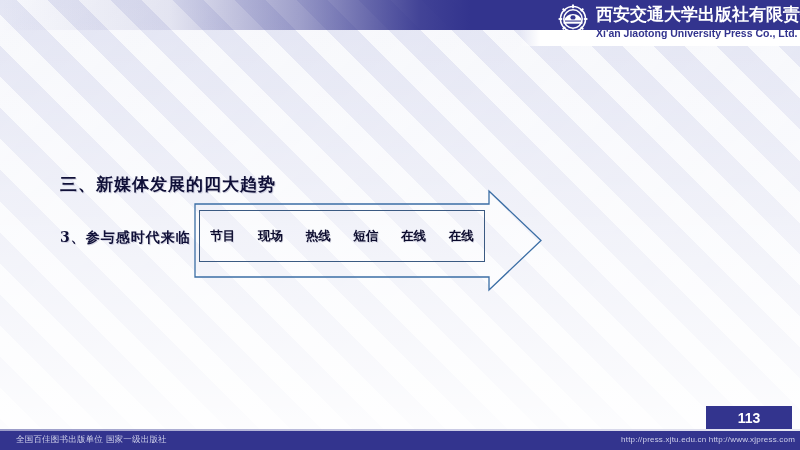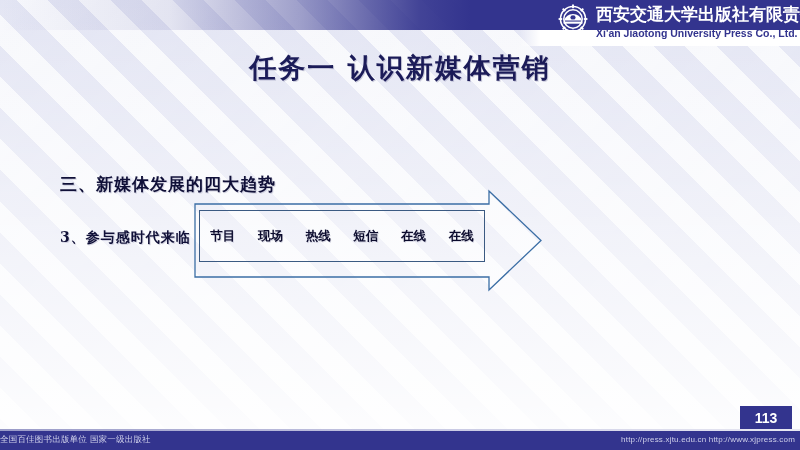--- a/index.html
+++ b/index.html
@@ -80,30 +80,30 @@
   
   #diagram-caption{
     position:absolute;left:150px;top:305px;width:360px;text-align:center;
     font-family:"DejaVu Serif","Liberation Serif",serif;
     font-size:13.5px;font-weight:bold;color:#6b2a8c;letter-spacing:0.5px;
   }
   
   #page-number{
     position:absolute;right:8px;top:406px;min-width:38px;height:24px;
     background:#33348e;color:#ffffff;font-size:14px;font-weight:bold;
-    display:flex;align-items:center;justify-content:center;padding:0 7px;
+    display:flex;align-items:center;justify-content:center;padding:0 24px;
     font-family:"Liberation Sans",sans-serif;
   }
   
   #footer-bar{
     position:absolute;left:0;bottom:0;width:800px;height:19px;
     background:#33348e;
   }
   #footer-left{
-    position:absolute;left:0;top:3px;color:#cfd0ea;font-size:8.5px;
+    position:absolute;left:16px;top:3px;color:#cfd0ea;font-size:8.5px;
     font-family:"DejaVu Sans","Liberation Sans",sans-serif;white-space:nowrap;letter-spacing:0.2px;
   }
   #footer-right{
     position:absolute;right:5px;top:4px;color:#cfd0ea;font-size:8px;
     font-family:"Liberation Sans",sans-serif;white-space:nowrap;letter-spacing:0.2px;
   }
   #footer-rule{
     position:absolute;left:0;bottom:19px;width:800px;height:2px;
     background:linear-gradient(90deg,#9a9bc8 0%,#c9cae4 55%,#e8e8f2 100%);
   }
@@ -135,21 +135,20 @@
         </g>
         <path d="M8.2 17.5 A9.2 9.2 0 0 1 25.8 17.5 Z" fill="#ffffff"></path>
         <rect x="7.6" y="18.6" width="18.8" height="2.1" fill="#ffffff"></rect>
         <ellipse cx="17" cy="14.4" rx="2.6" ry="2.2" fill="#33348e"></ellipse>
       </svg>
     </span>
     <div id="press-name-cn">西安交通大学出版社有限责任公司</div>
     <div id="press-name-en">Xi'an Jiaotong University Press Co., Ltd.</div>
   </div>
 
-  <div id="slide-title">任务一 认识新媒体营销</div>
 
   <div class="heading" id="heading-1">三、新媒体发展的四大趋势</div>
   <div class="heading" id="heading-2">3、参与感时代来临</div>
 
   <div id="arrow-diagram">
     <span id="arrow-shape">
       <svg viewBox="0 0 350 105" width="350" height="105" aria-hidden="true">
         <polygon points="2,16 296,16 296,3 348,52.5 296,102 296,89 2,89" fill="none" stroke="#3b6ea5" stroke-width="1.3" stroke-linejoin="miter"></polygon>
       </svg>
     </span>

